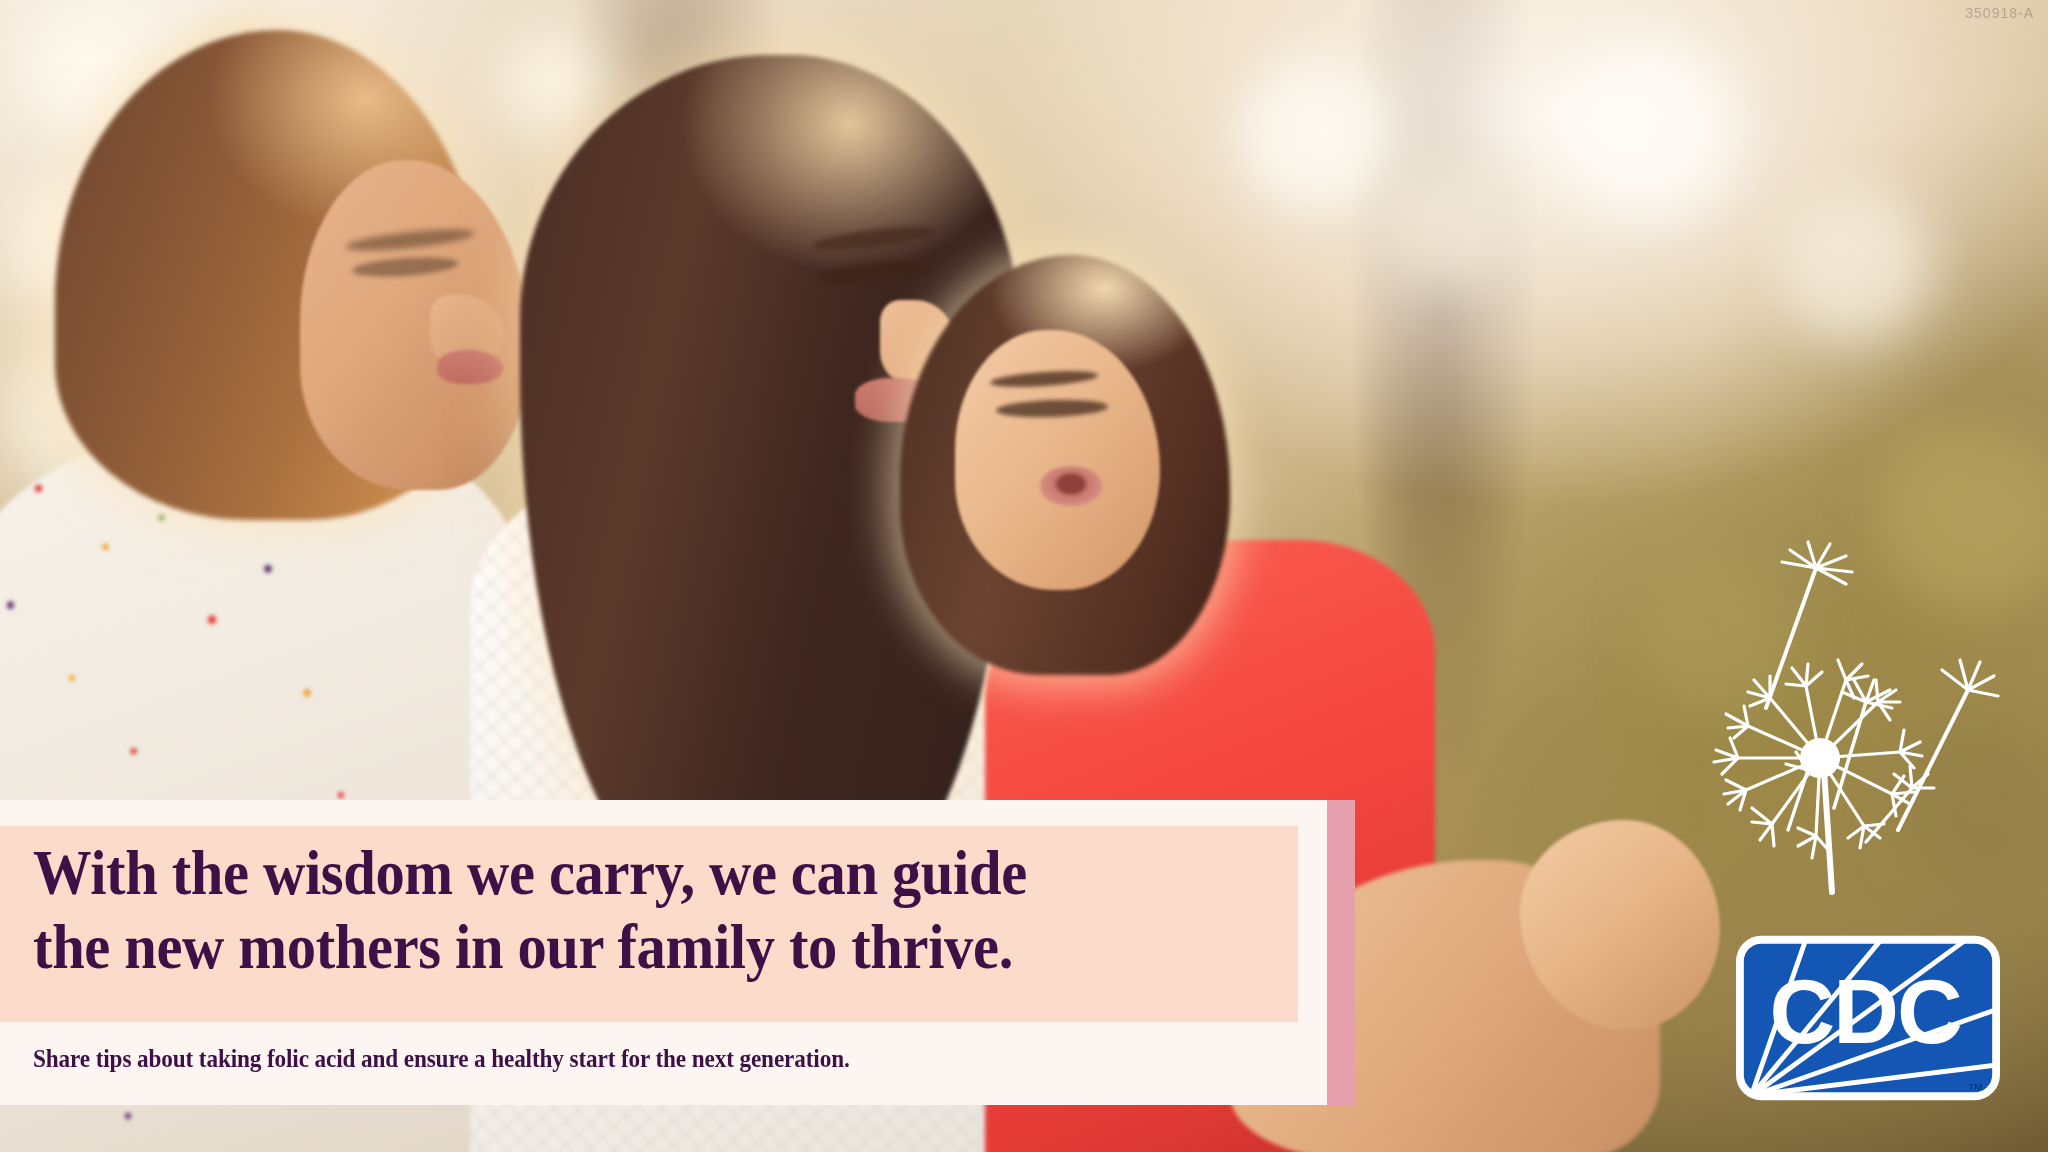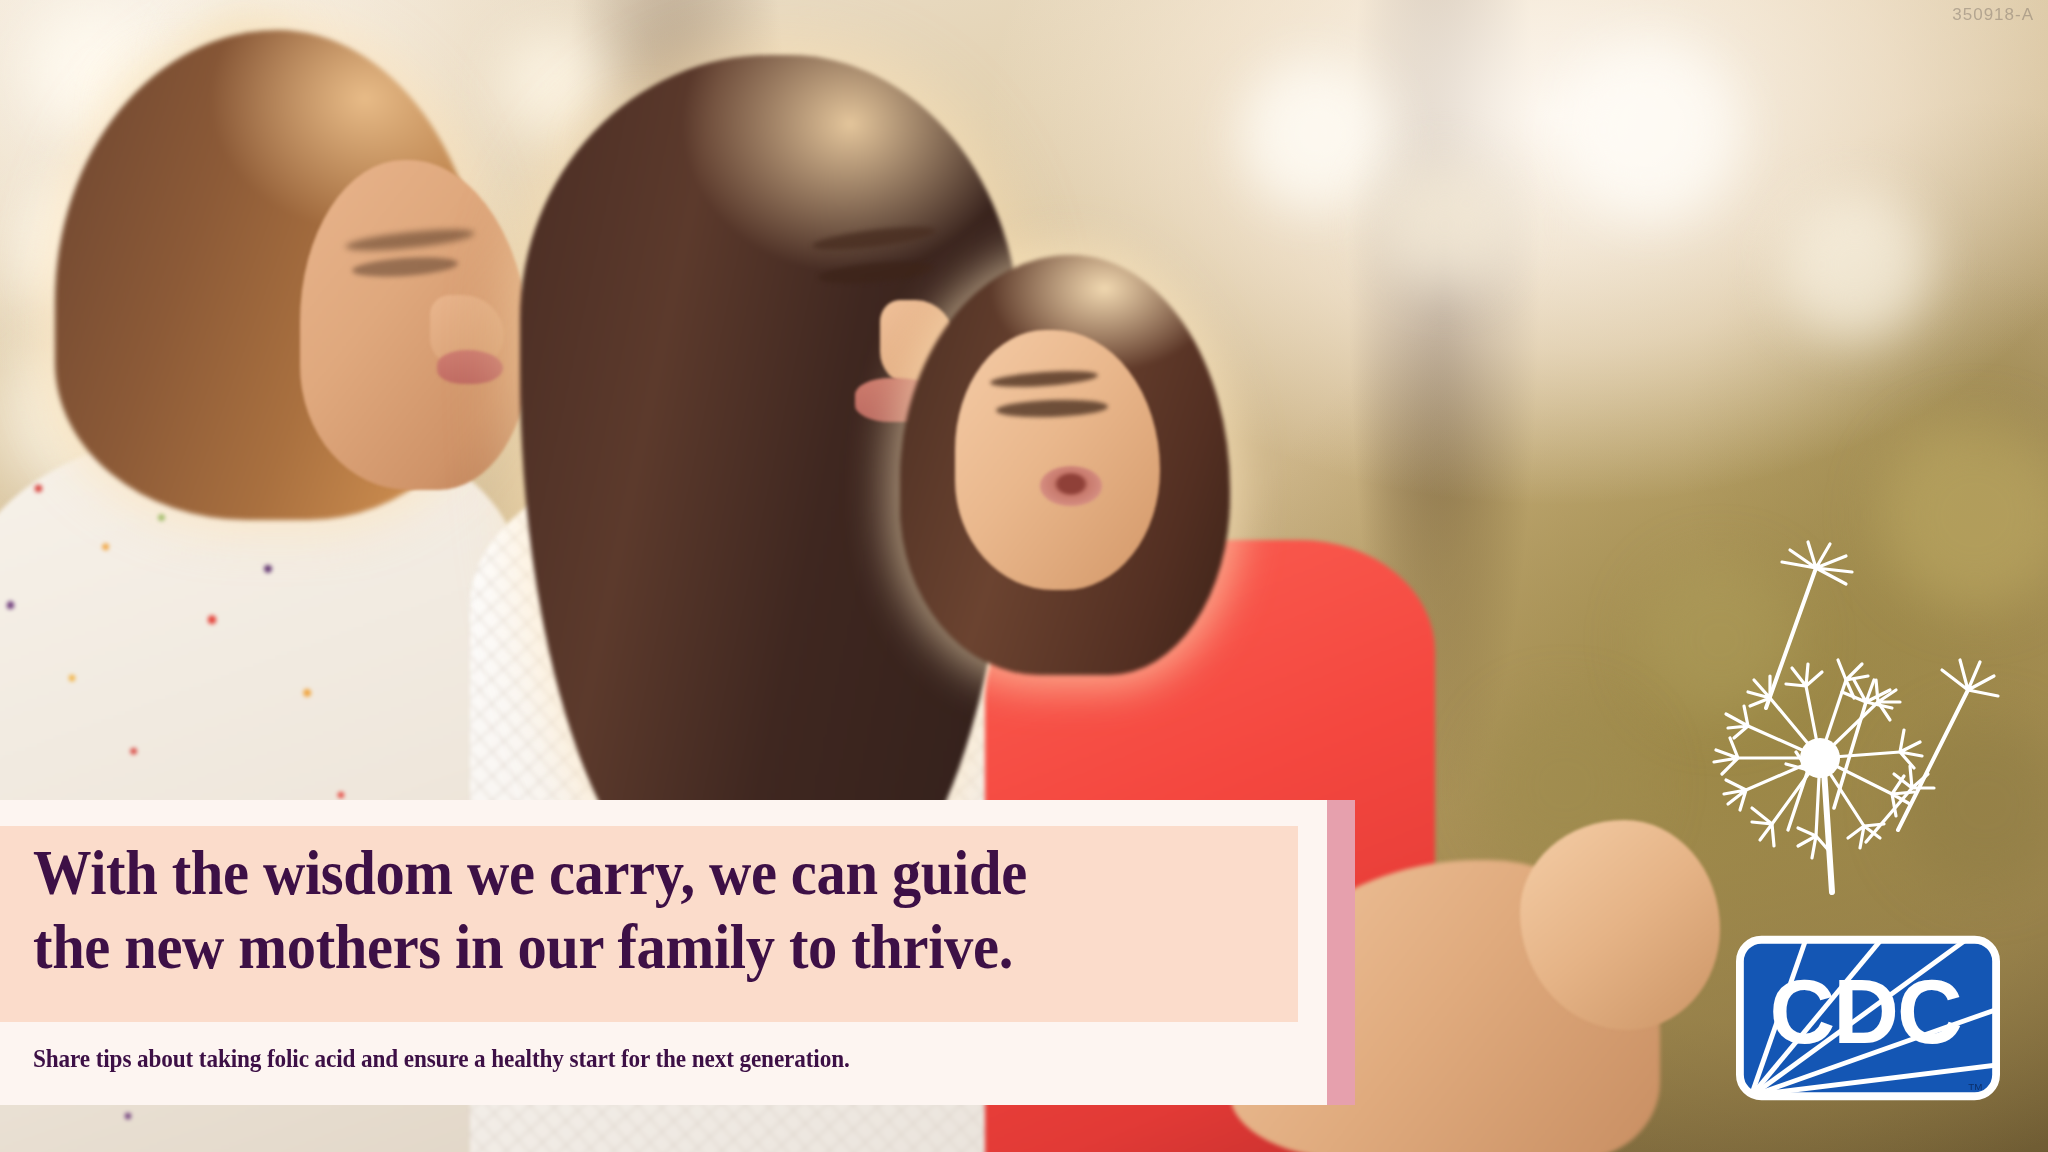--- a/index.html
+++ b/index.html
@@ -265,21 +265,21 @@
   }
 
   
   .cdc-logo { position:absolute; left:1730px; top:934px; width:270px; height:168px;padding-left:6px; }
   .cdc-logo svg { width:100%; height:100%; display:block; }
 
   
   .code-stamp {
     position:absolute; right:14px; top:5px;
     font-family:"Liberation Sans", sans-serif;
-    font-size:17px;
+    font-size:14px;
     letter-spacing:1px;
     color:rgba(120,108,100,.45);
   }
 </style>
 </head>
 <body>
 
 <div class="ad">
 
   <div class="photo">

